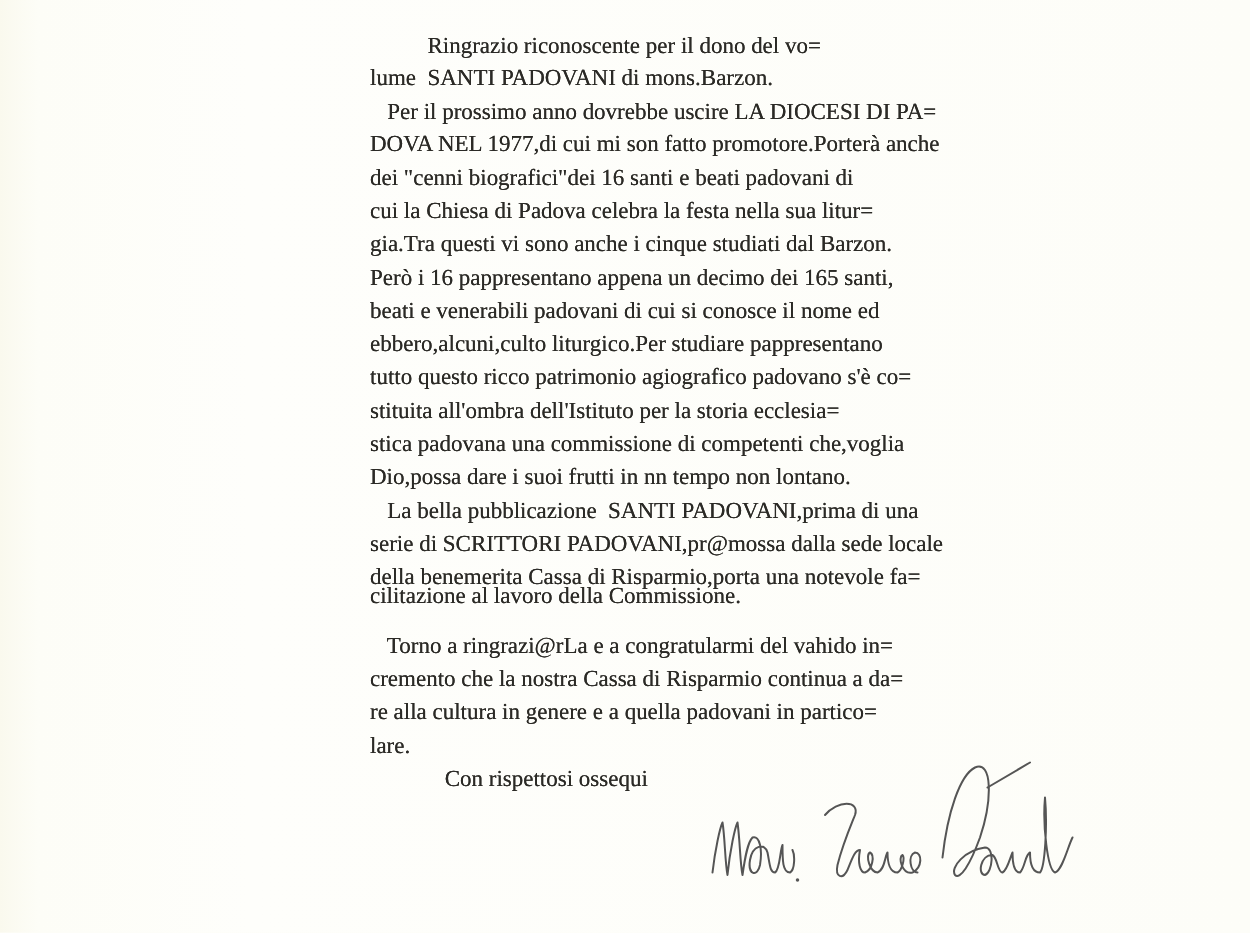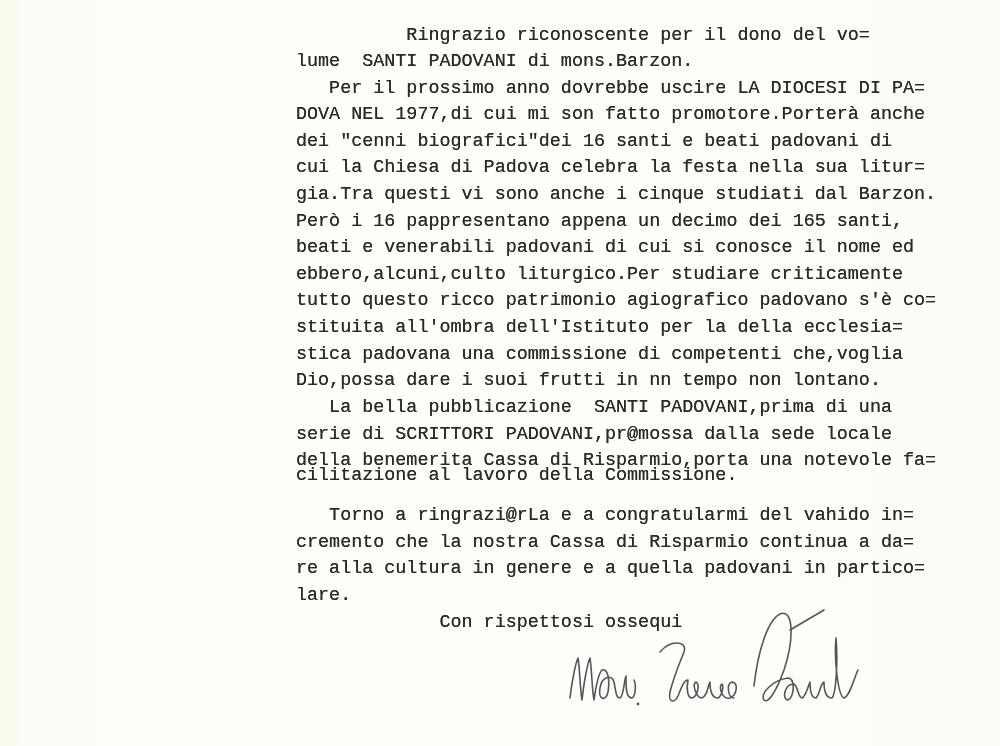--- a/index.html
+++ b/index.html
@@ -8,21 +8,21 @@
     background: #fdfdf8;
     position: relative;
   }
   .page {
     position: absolute; left: 0; top: 0; width: 1000px; height: 746px;
     background: linear-gradient(90deg, #faf9ee 0px, #fdfdf7 30px, #fefefb 200px, #fdfdf8 1000px);
   }
   .line {
     position: absolute;
     left: 296px;
-    font-family: Liberation Mono, monospace;
+    font-family: Liberation Serif, serif;
     font-size: 18.4px;
     line-height: 22px;
     color: #2b2a26;
     white-space: pre;
     letter-spacing: 0px;
     text-shadow: 0 0 0.4px #3a3834;
   }
   .signature {
     position: absolute;
     left: 562px; top: 600px;
@@ -40,23 +40,23 @@
 <div class="page">
   <div class="line" style="top:25px">          Ringrazio riconoscente per il dono del vo=</div>
   <div class="line" style="top:51px">lume  SANTI PADOVANI di mons.Barzon.</div>
   <div class="line" style="top:78px">   Per il prossimo anno dovrebbe uscire LA DIOCESI DI PA=</div>
   <div class="line" style="top:104px">DOVA NEL 1977,di cui mi son fatto promotore.Porterà anche</div>
   <div class="line" style="top:131px">dei "cenni biografici"dei 16 santi e beati padovani di</div>
   <div class="line" style="top:157px">cui la Chiesa di Padova celebra la festa nella sua litur=</div>
   <div class="line" style="top:184px">gia.Tra questi vi sono anche i cinque studiati dal Barzon.</div>
   <div class="line" style="top:211px">Però i 16 pappresentano appena un decimo dei 165 santi,</div>
   <div class="line" style="top:237px">beati e venerabili padovani di cui si conosce il nome ed</div>
-  <div class="line" style="top:264px">ebbero,alcuni,culto liturgico.Per studiare criticamente</div>
+  <div class="line" style="top:264px">ebbero,alcuni,culto liturgico.Per studiare pappresentano</div>
   <div class="line" style="top:290px">tutto questo ricco patrimonio agiografico padovano s'è co=</div>
-  <div class="line" style="top:317px">stituita all'ombra dell'Istituto per la della ecclesia=</div>
+  <div class="line" style="top:317px">stituita all'ombra dell'Istituto per la storia ecclesia=</div>
   <div class="line" style="top:344px">stica padovana una commissione di competenti che,voglia</div>
   <div class="line" style="top:370px">Dio,possa dare i suoi frutti in nn tempo non lontano.</div>
   <div class="line" style="top:397px">   La bella pubblicazione  SANTI PADOVANI,prima di una</div>
   <div class="line" style="top:424px">serie di SCRITTORI PADOVANI,pr@mossa dalla sede locale</div>
   <div class="line" style="top:450px">della benemerita Cassa di Risparmio,porta una notevole fa=</div>
   <div class="line" style="top:465px">cilitazione al lavoro della Commissione.</div>
   <div class="line" style="top:505px">   Torno a ringrazi@rLa e a congratularmi del vahido in=</div>
   <div class="line" style="top:532px">cremento che la nostra Cassa di Risparmio continua a da=</div>
   <div class="line" style="top:558px">re alla cultura in genere e a quella padovani in partico=</div>
   <div class="line" style="top:585px">lare.</div>

